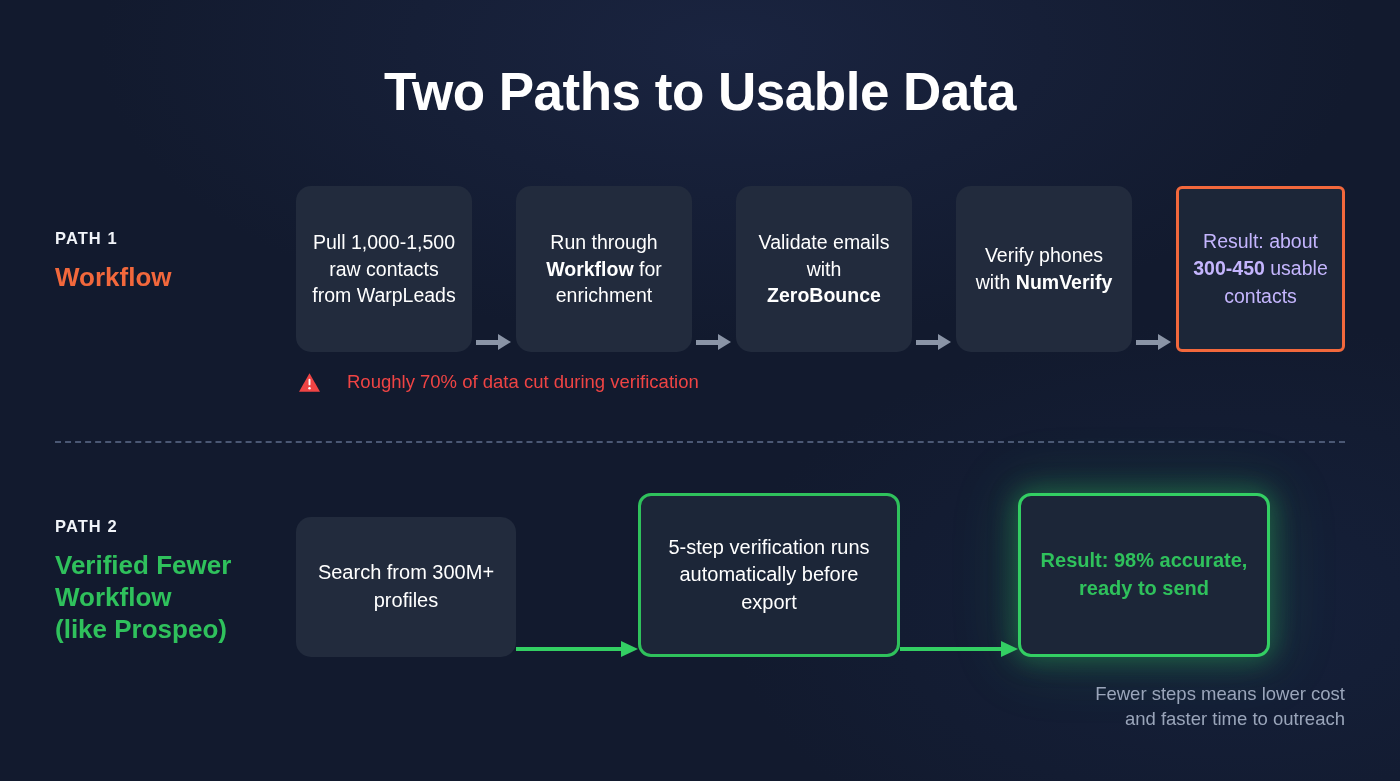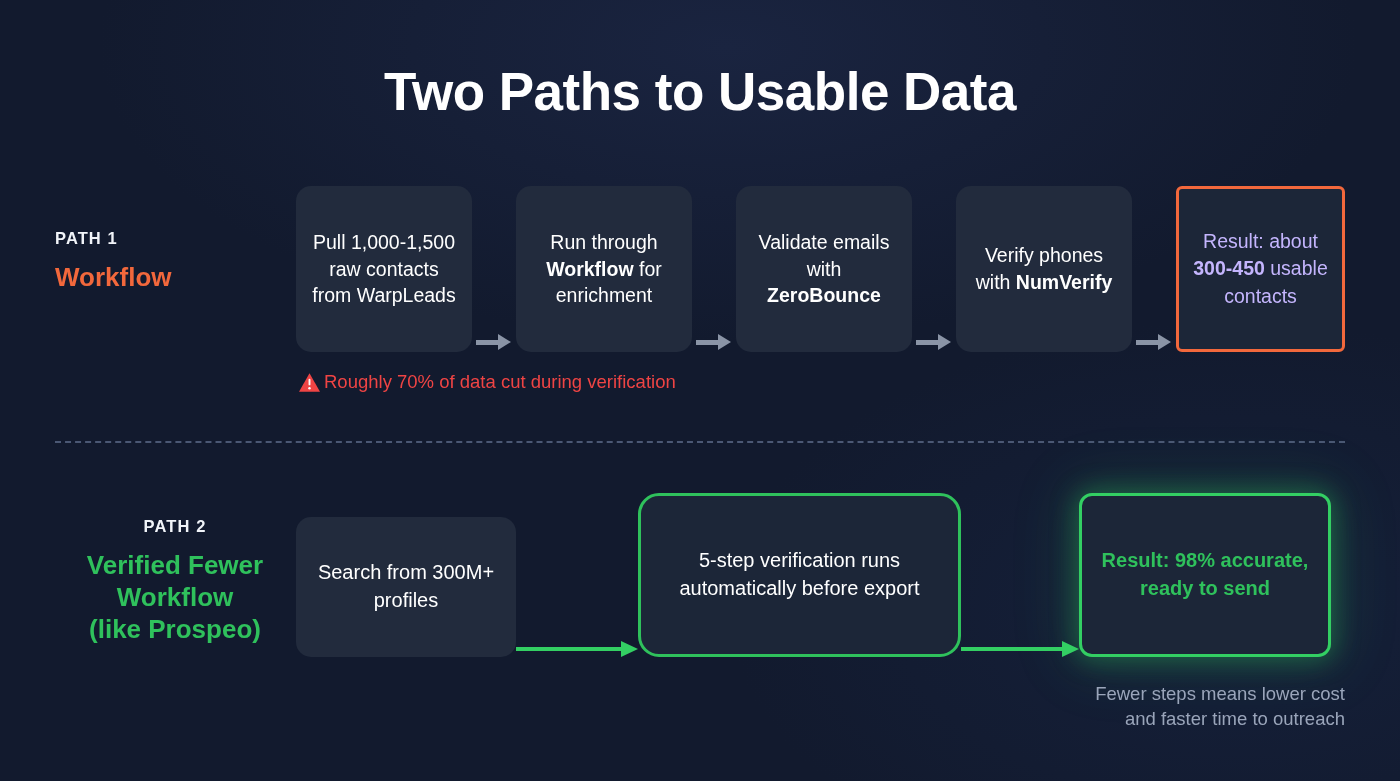--- a/index.html
+++ b/index.html
@@ -55,21 +55,21 @@
   }
   .path-title {
     font-size: 26px;
     font-weight: bold;
     line-height: 1.24;
   }
   .path-title.orange { color: #f2683c; }
   .path-title.green  { color: #2fc15c; }
 
   #path1-label { top: 211px; }
-  #path2-label { top: 499px; text-align: center; }
+  #path2-label { top: 499px; }
 
   
   .row {
     position: absolute;
     display: flex;
     align-items: flex-end;
   }
   #row1 { top: 186px; left: 296px; height: 166px; }
   #row2 { top: 493px; left: 296px; height: 164px; }
 
@@ -102,24 +102,24 @@
     line-height: 1.4;
   }
   .node.result-orange b { font-weight: bold; }
 
   
   .node.r2a {
     width: 220px; height: 140px;
     font-size: 20px;
   }
   .node.r2b {
-    width: 323px; height: 164px;
+    width: 262px; height: 164px;
     background: #1c2638;
     border: 3px solid #2fc15c;
-    border-radius: 21px;
+    border-radius: 13px;
     font-size: 20px;
   }
   .node.result-green {
     width: 252px; height: 164px;
     background: #1c2638;
     border: 3px solid #33cf63;
     border-radius: 13px;
     color: #2fc15c;
     font-weight: bold;
     font-size: 20px;
@@ -174,21 +174,21 @@
     border-left: 17px solid #33cf63;
   }
 
   
   .warning {
     position: absolute;
     top: 372px;
     left: 298px;
     display: flex;
     align-items: center;
-    gap: 3px;
+    gap: 26px;
   }
   .warn-icon { width: 23px; height: 21px; display: block; }
   .warning-text {
     font-size: 18.5px;
     color: #ef4444;
     line-height: 1;
   }
 
   
   .divider {

